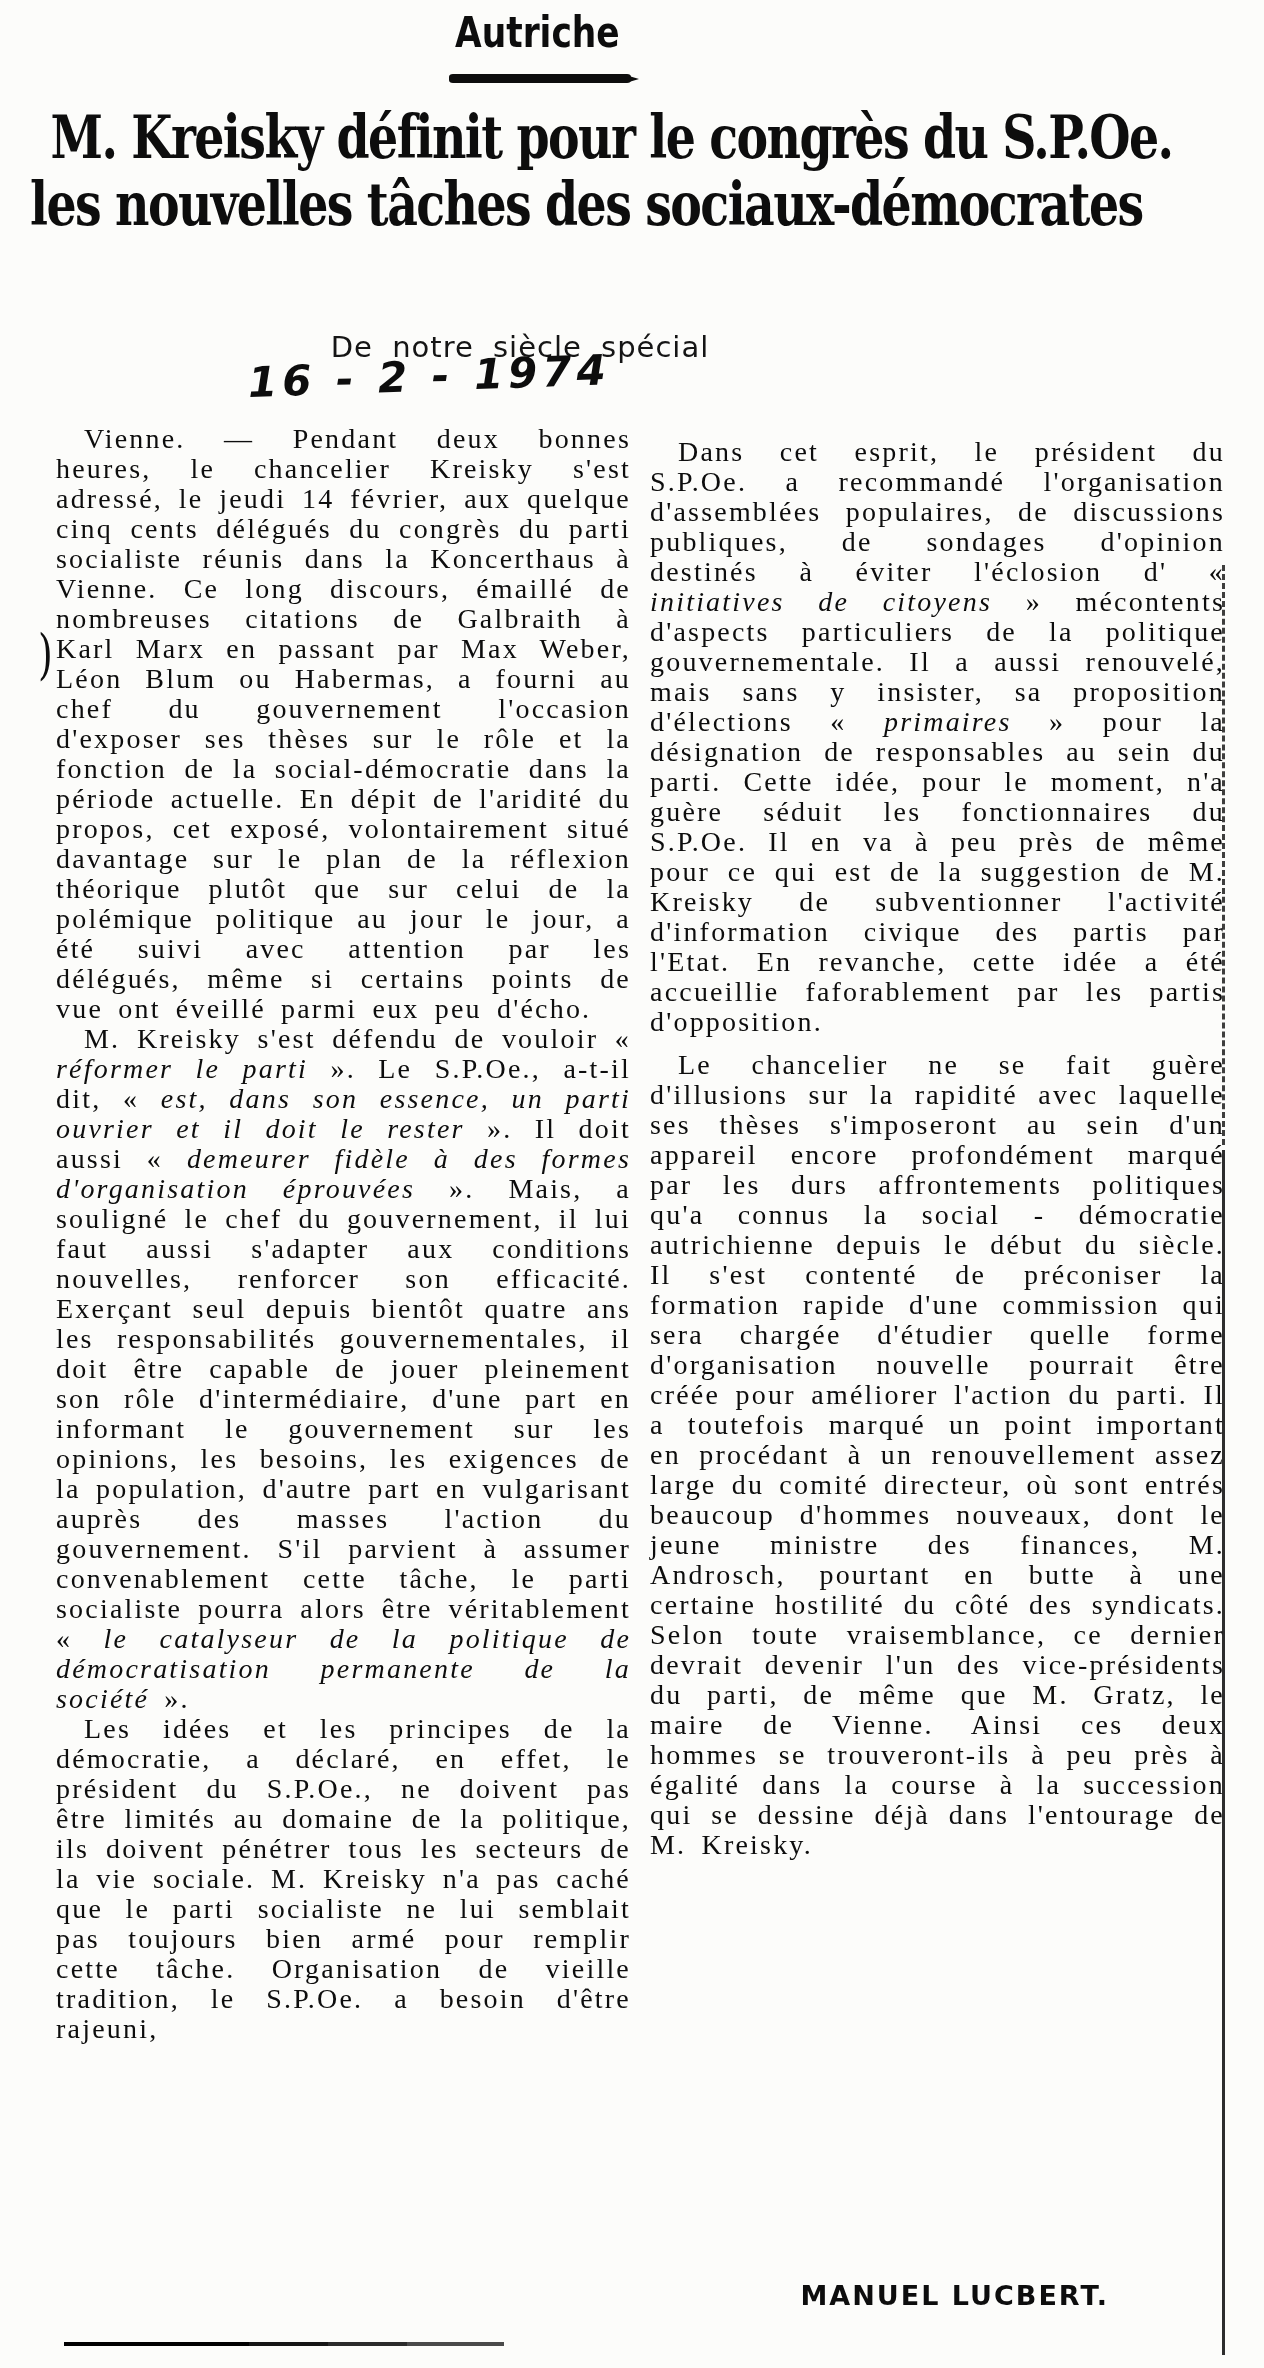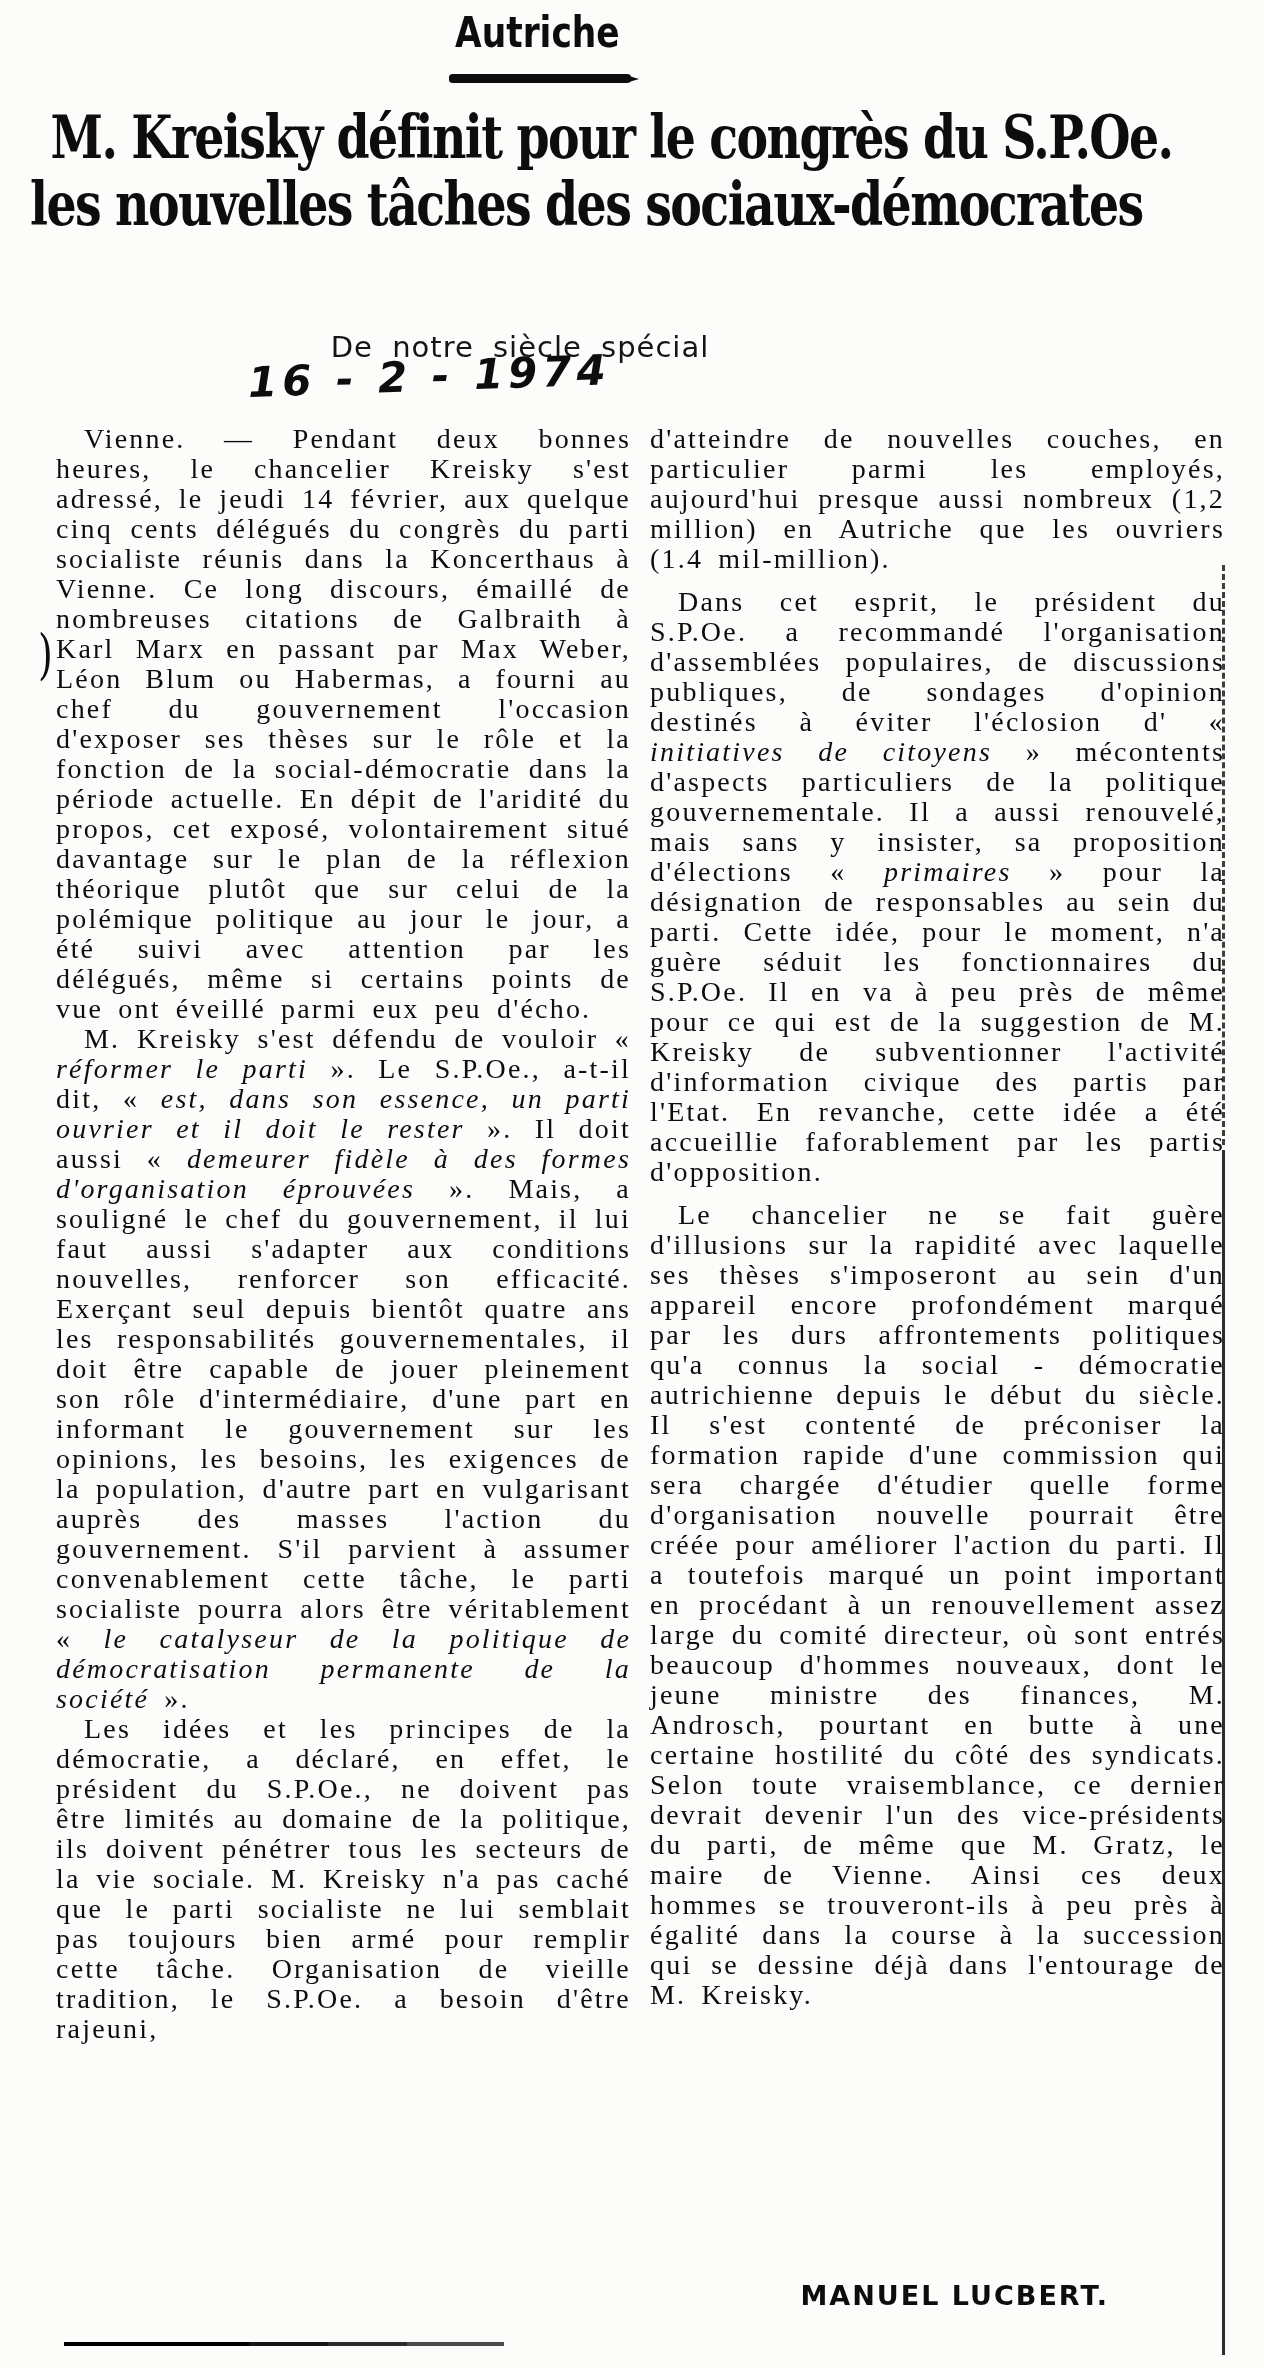--- a/index.html
+++ b/index.html
@@ -94,21 +94,20 @@
 
 <div class="byline">De notre siècle spécial</div>
 <div class="hand-date">16 - 2 - 1974</div>
 
 <div class="col col-left">
     <p><span>Vienne. — Pendant deux bonnes heures, le chancelier Kreisky s'est adressé, le jeudi 14 février, aux quelque cinq cents délégués du congrès du parti socialiste réunis dans la Koncerthaus à Vienne. Ce long discours, émaillé de nombreuses citations de Galbraith à Karl Marx en passant par Max Weber, Léon Blum ou Habermas, a fourni au chef du gouvernement l'occasion d'exposer ses thèses sur le rôle et la fonction de la social-démocratie dans la période actuelle. En dépit de l'aridité du propos, cet exposé, volontairement situé davantage sur le plan de la réflexion théorique plutôt que sur celui de la polémique politique au jour le jour, a été suivi avec attention par les délégués, même si certains points de vue ont éveillé parmi eux peu d'écho.</span></p>
     <p><span>M. Kreisky s'est défendu de vouloir « </span><i>réformer le parti</i><span> ». Le S.P.Oe., a-t-il dit, « </span><i>est, dans son essence, un parti ouvrier et il doit le rester</i><span> ». Il doit aussi « </span><i>demeurer fidèle à des formes d'organisation éprouvées</i><span> ». Mais, a souligné le chef du gouvernement, il lui faut aussi s'adapter aux conditions nouvelles, renforcer son efficacité. Exerçant seul depuis bientôt quatre ans les responsabilités gouvernementales, il doit être capable de jouer pleinement son rôle d'intermédiaire, d'une part en informant le gouvernement sur les opinions, les besoins, les exigences de la population, d'autre part en vulgarisant auprès des masses l'action du gouvernement. S'il parvient à assumer convenablement cette tâche, le parti socialiste pourra alors être véritablement « </span><i>le catalyseur de la politique de démocratisation permanente de la société</i><span> ».</span></p>
     <p><span>Les idées et les principes de la démocratie, a déclaré, en effet, le président du S.P.Oe., ne doivent pas être limités au domaine de la politique, ils doivent pénétrer tous les secteurs de la vie sociale. M. Kreisky n'a pas caché que le parti socialiste ne lui semblait pas toujours bien armé pour remplir cette tâche. Organisation de vieille tradition, le S.P.Oe. a besoin d'être rajeuni,</span></p>
   </div>
 <div class="col col-right">
-    <p class="noindent"><span>d'atteindre de nouvelles couches, en particulier parmi les employés, aujourd'hui presque aussi nombreux (1,2 million) en Autriche que les ouvriers (1.4 mil-million).</span></p>
     <p class="space-before"><span>Dans cet esprit, le président du S.P.Oe. a recommandé l'organisation d'assemblées populaires, de discussions publiques, de sondages d'opinion destinés à éviter l'éclosion d' « </span><i>initiatives de citoyens</i><span> » mécontents d'aspects particuliers de la politique gouvernementale. Il a aussi renouvelé, mais sans y insister, sa proposition d'élections « </span><i>primaires</i><span> » pour la désignation de responsables au sein du parti. Cette idée, pour le moment, n'a guère séduit les fonctionnaires du S.P.Oe. Il en va à peu près de même pour ce qui est de la suggestion de M. Kreisky de subventionner l'activité d'information civique des partis par l'Etat. En revanche, cette idée a été accueillie faforablement par les partis d'opposition.</span></p>
     <p class="space-before"><span>Le chancelier ne se fait guère d'illusions sur la rapidité avec laquelle ses thèses s'imposeront au sein d'un appareil encore profondément marqué par les durs affrontements politiques qu'a connus la social - démocratie autrichienne depuis le début du siècle. Il s'est contenté de préconiser la formation rapide d'une commission qui sera chargée d'étudier quelle forme d'organisation nouvelle pourrait être créée pour améliorer l'action du parti. Il a toutefois marqué un point important en procédant à un renouvellement assez large du comité directeur, où sont entrés beaucoup d'hommes nouveaux, dont le jeune ministre des finances, M. Androsch, pourtant en butte à une certaine hostilité du côté des syndicats. Selon toute vraisemblance, ce dernier devrait devenir l'un des vice-présidents du parti, de même que M. Gratz, le maire de Vienne. Ainsi ces deux hommes se trouveront-ils à peu près à égalité dans la course à la succession qui se dessine déjà dans l'entourage de M. Kreisky.</span></p>
   </div>
 
 <div class="signature">MANUEL LUCBERT.</div>
 
 <div class="right-rule-dashed"></div>
 <div class="right-rule-solid"></div>
 <div class="left-margin-artifact">)</div>
 <div class="bottom-rule"></div>

